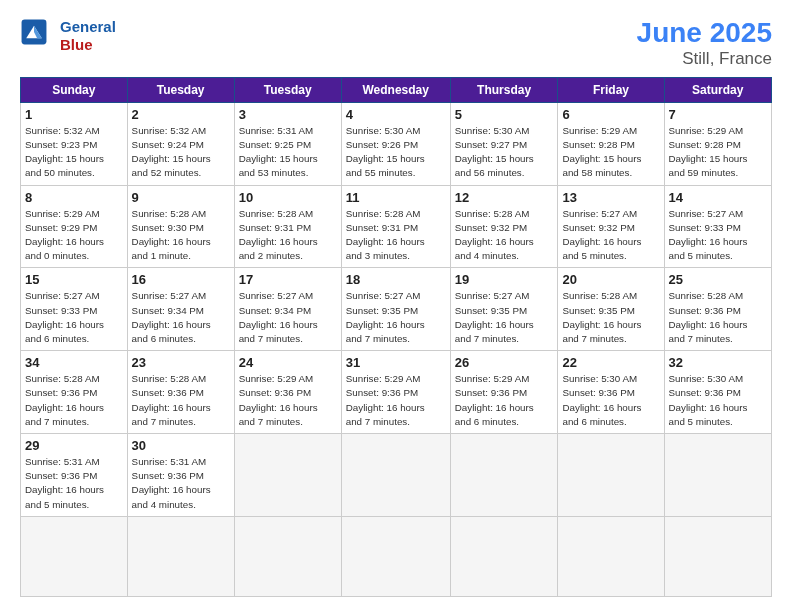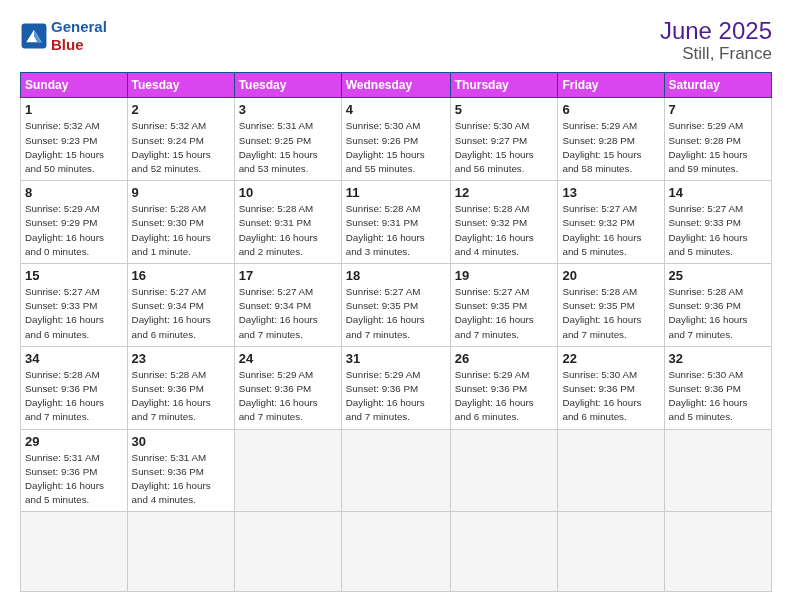--- a/index.html
+++ b/index.html
@@ -17,59 +17,58 @@
       background: #fff;
     }
     .header {
       display: flex;
       justify-content: space-between;
       align-items: flex-start;
       margin-bottom: 8px;
     }
     .logo {
       display: flex;
-      align-items: center;
-      gap: 3px;
+      gap: 12px;
     }
     .logo-text {
       font-size: 15px;
       font-weight: bold;
       line-height: 1.2;
       color: #333;
     }
     .logo-text span {
       color: #1a5ca8;
     }
     .logo-icon {
       width: 28px;
       height: 28px;
     }
     .title-block {
       text-align: right;
     }
     .month-title {
-      font-size: 24px;
-      font-weight: normal;
-      color: #4c1d95;
+      font-size: 28px;
+      font-weight: bold;
+      color: #3b82f6;
       line-height: 1.1;
     }
     .location {
       font-size: 17px;
       color: #555;
     }
     .calendar {
       width: 100%;
       border-collapse: collapse;
       font-size: 10.5px;
     }
     .calendar th {
-      background: #d946ef;
+      background: #4c1d95;
       color: #fff;
       padding: 5px 4px;
-      text-align: left;
+      text-align: center;
       font-size: 12px;
       font-weight: bold;
       border: 1px solid #1a4e8a;
     }
     .calendar td {
       border: 1px solid #ccc;
       vertical-align: top;
       padding: 4px 4px;
       width: 113px;
       min-height: 80px;

